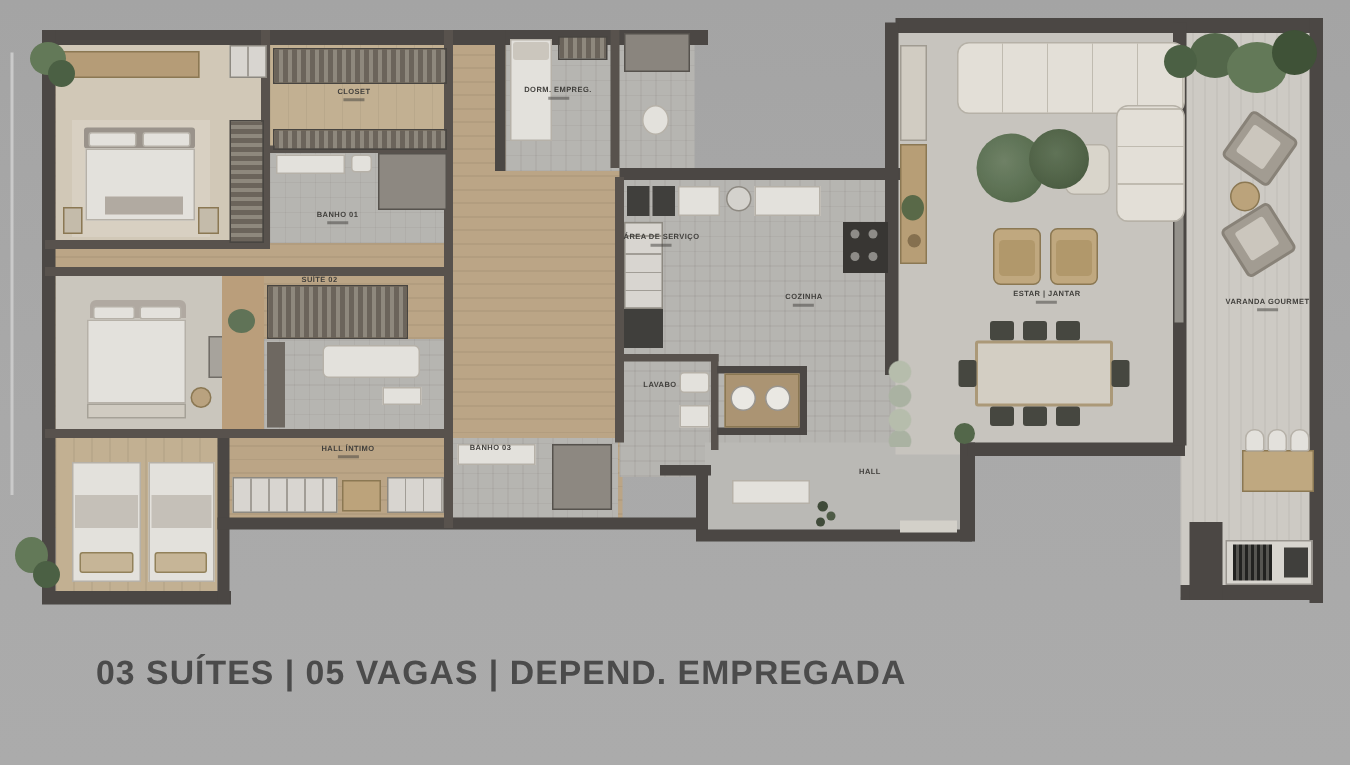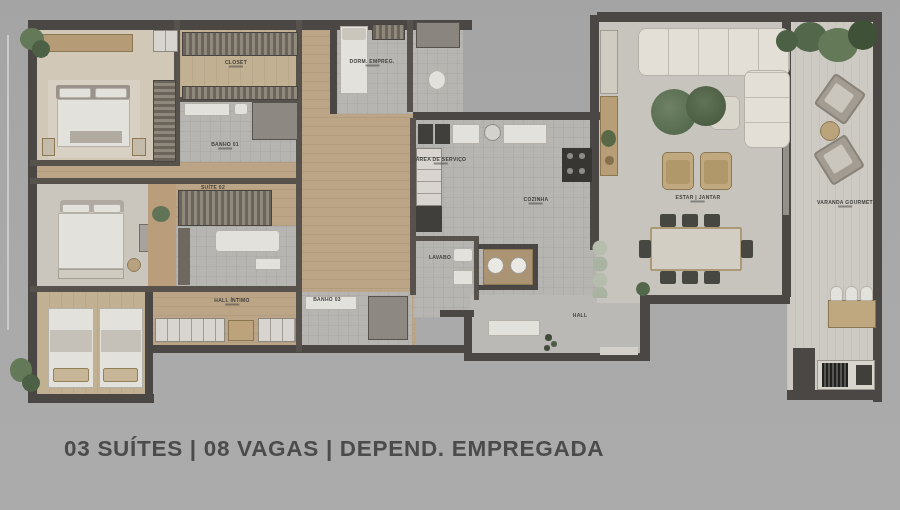--- a/index.html
+++ b/index.html
@@ -240,13 +240,13 @@
   <div class="lbl" style="left:372px;top:62px;"><span>DORM. EMPREG.</span><div class="sub"></div></div>
   <div class="lbl" style="left:441px;top:160px;"><span>ÁREA DE SERVIÇO</span><div class="sub"></div></div>
   <div class="lbl" style="left:536px;top:200px;"><span>COZINHA</span><div class="sub"></div></div>
   <div class="lbl" style="left:440px;top:257px;"><span>LAVABO</span></div>
   <div class="lbl" style="left:580px;top:315px;"><span>HALL</span></div>
   <div class="lbl" style="left:698px;top:198px;"><span>ESTAR | JANTAR</span><div class="sub"></div></div>
   <div class="lbl" style="left:845px;top:203px;"><span>VARANDA GOURMET</span><div class="sub"></div></div>
 
 </div>
 
-<div id="caption">03 SUÍTES | 08 VAGAS | DEPEND. EMPREGADA</div>
+<div id="caption">03 SUÍTES | 05 VAGAS | DEPEND. EMPREGADA</div>
 
 </body></html>

